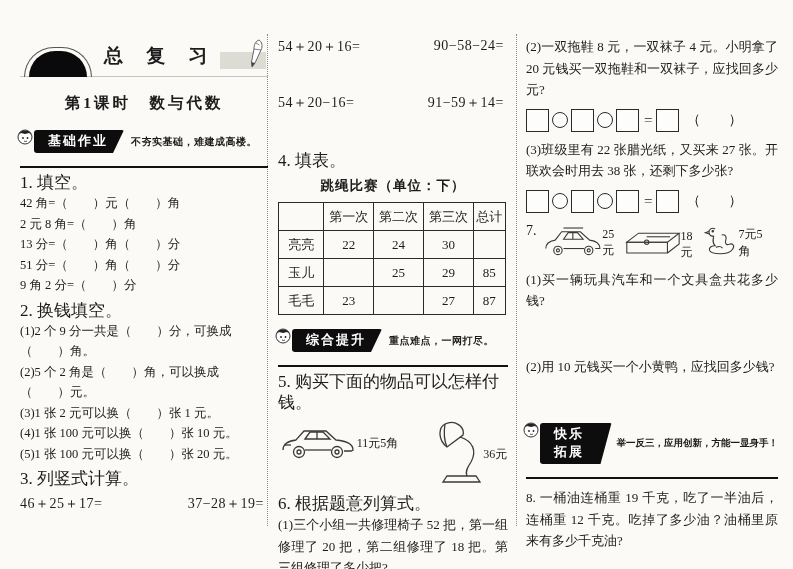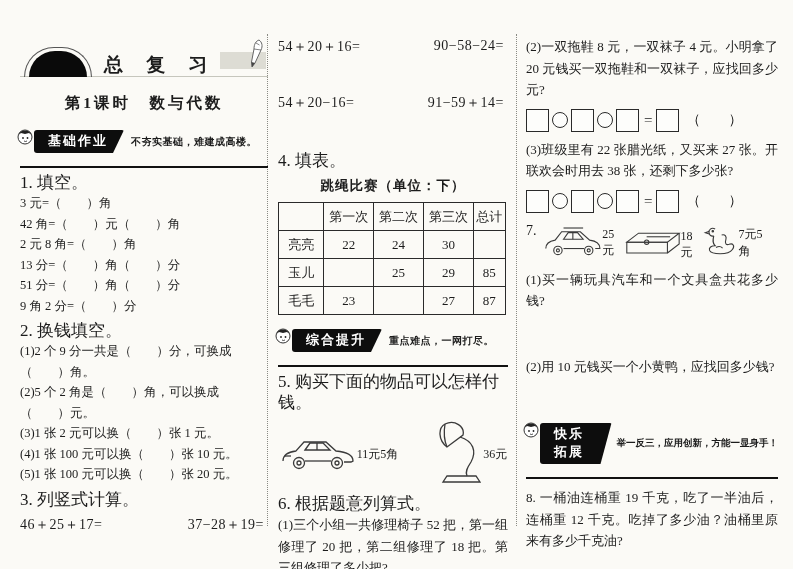--- a/index.html
+++ b/index.html
@@ -16,21 +16,21 @@
   .col1{left:20px;width:248px;}
   .col2{left:278px;width:230px;}
   .col3{left:526px;width:252px;}
 
   
   .header{position:relative;height:40px;border-bottom:1px solid #c6c6bd;}
   .band{position:absolute;right:2px;top:16px;width:46px;height:17px;background:#dddcd4;}
   .dome-wrap{position:absolute;left:4px;bottom:-1px;border:1px solid #555;border-bottom:none;
     border-radius:60px 60px 0 0;padding:3px 4px 0;}
   .dome{width:58px;height:26px;background:#0a0a0a;border-radius:58px 58px 0 0;}
-  .htitle{position:absolute;left:84px;top:16px;font-size:19px;font-weight:bold;letter-spacing:9px;
+  .htitle{position:absolute;left:84px;top:7px;font-size:19px;font-weight:bold;letter-spacing:9px;
     font-family:"Liberation Sans","DejaVu Sans",sans-serif;}
   .pencil{position:absolute;right:4px;top:3px;}
 
   .lesson{margin-top:16px;text-align:center;font-size:15.5px;font-weight:bold;letter-spacing:3px;}
 
   
   .badge-row{position:relative;margin-top:14px;border-bottom:2px solid #111;padding:2px 0 13px 14px;
     display:flex;align-items:center;}
   .mascot{position:absolute;left:-4px;top:-2px;}
   .badge{background:#0d0d0d;color:#fff;font-weight:bold;font-size:13px;letter-spacing:2px;
@@ -54,21 +54,21 @@
   col.c0{width:20%;} col.cm{width:22%;} col.c4{width:14%;}
 
   
   .eq-row{display:flex;align-items:center;margin-top:14px;}
   .sq{display:inline-block;width:21px;height:21px;border:1.5px solid #2a2a2a;margin-right:3px;background:#fdfdfb;}
   .ci{display:inline-block;width:14px;height:14px;border:1.5px solid #2a2a2a;border-radius:50%;margin-right:3px;background:#fdfdfb;}
   .eqs{font-size:15px;margin:0 4px 0 2px;}
   .paren{font-size:14px;margin-left:4px;}
 
   
-  .items-row{display:flex;justify-content:center;align-items:center;gap:35px;margin-top:8px;}
+  .items-row{display:flex;justify-content:center;align-items:flex-start;gap:35px;margin-top:8px;}
   .item{display:flex;align-items:center;}
   .price{font-size:12px;margin-top:2px;}
   .p7-row{display:flex;align-items:flex-start;margin-top:10px;}
   .p7-label{font-size:14px;margin-right:6px;}
   .p7-items{display:flex;flex:1;justify-content:space-between;align-items:flex-end;padding-right:6px;}
 
   .gap28{margin-top:38px;} .gap44{margin-top:44px;}
   svg{display:block;}
 </style>
 </head>
@@ -99,21 +99,20 @@
       <path d="M2.5 9 A7 7 0 0 1 15.5 9 L13 7 L9 8 L5 7 Z" fill="#222"></path>
       <circle cx="7" cy="12" r="0.9" fill="#222"></circle>
         <circle cx="11.5" cy="12" r="0.9" fill="#222"></circle>
       <path d="M8 15 q1.5 1 3 0" stroke="#222" stroke-width="0.8" fill="none"></path>
     </svg>
     <div class="badge">基础作业</div>
     <div class="slogan">不夯实基础，难建成高楼。</div>
   </div>
 
   <div class="p-title">1. 填空。</div>
-  <div class="line">3 元=（　　）角</div>
   <div class="line">42 角=（　　）元（　　）角</div>
   <div class="line">2 元 8 角=（　　）角</div>
   <div class="line">13 分=（　　）角（　　）分</div>
   <div class="line">51 分=（　　）角（　　）分</div>
   <div class="line">9 角 2 分=（　　）分</div>
 
   <div class="p-title">2. 换钱填空。</div>
   <div class="line">(1)2 个 9 分一共是（　　）分，可换成（　　）角。</div>
   <div class="line">(2)5 个 2 角是（　　）角，可以换成（　　）元。</div>
   <div class="line">(3)1 张 2 元可以换（　　）张 1 元。</div>

